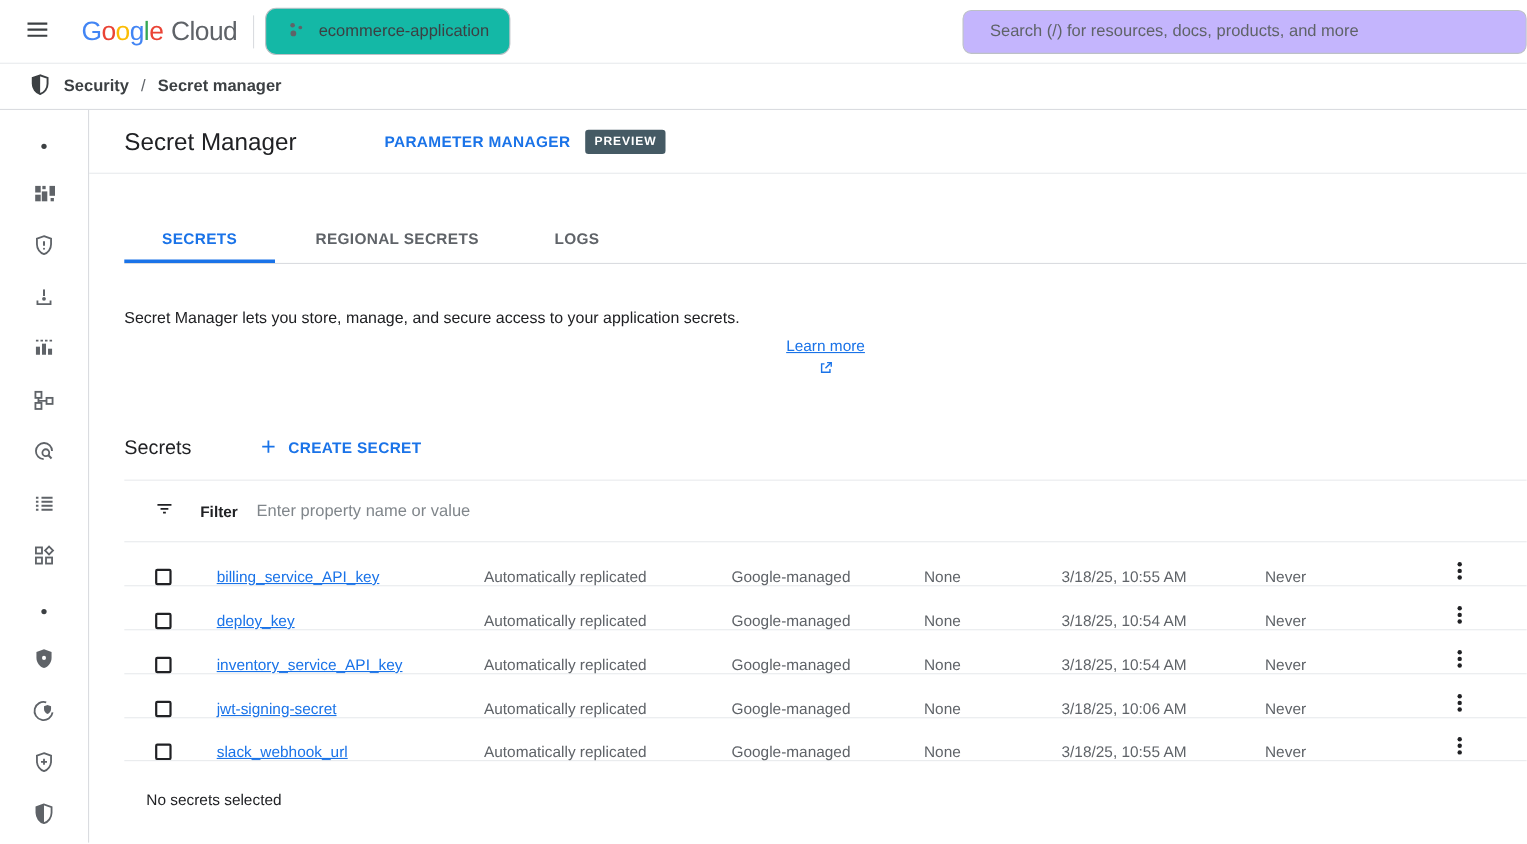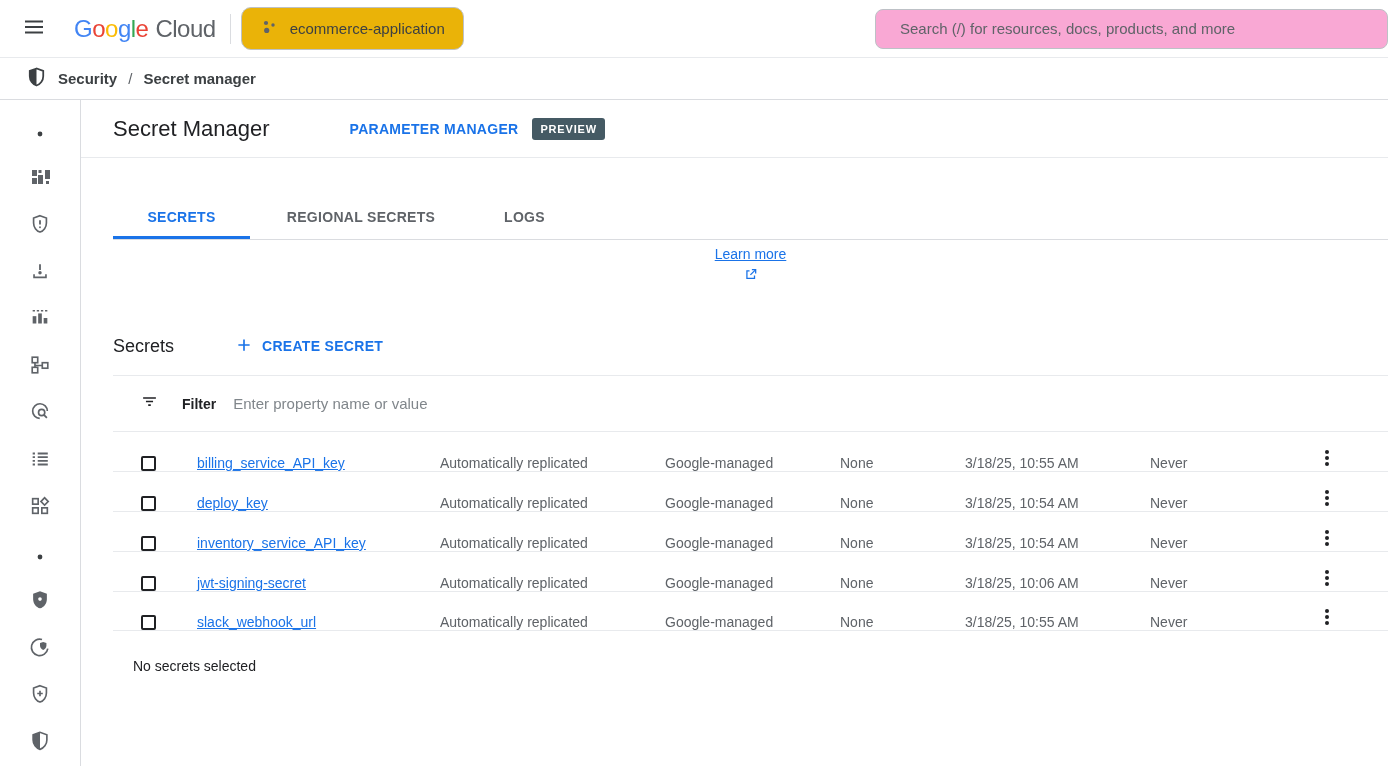--- a/index.html
+++ b/index.html
@@ -9,25 +9,25 @@
   
   .topbar { height:58px; display:flex; align-items:center; padding-left:20px;
             border-bottom:1px solid #e8eaed; }
   .menu-btn { width:28px; height:28px; border:none; background:none; cursor:pointer;
               display:flex; align-items:center; justify-content:center; }
   .logo { display:flex; align-items:baseline; margin-left:26px; font-size:24px;
           letter-spacing:-0.5px; cursor:pointer; }
   .logo .letters span { font-weight:500; }
   .logo .cloud { color:#5f6368; margin-left:7px; }
   .tb-divider { width:1px; height:30px; background:#dadce0; margin:0 10px 0 14px; }
-  .project-btn { height:43px; border:1px solid #bdc1c6; border-radius:10px; background:#eab308;
+  .project-btn { height:43px; border:1px solid #bdc1c6; border-radius:10px; background:#14b8a6;
                  display:flex; align-items:center; gap:12px; padding:0 18px; cursor:pointer;
                  font-size:15px; color:#3c4043; font-family:inherit; }
   .search-wrap { margin-left:auto; width:513px; height:40px; border:1px solid #bdc1c6;
-                 border-radius:8px; background:#f9a8d4; display:flex; align-items:center; }
+                 border-radius:8px; background:#c4b5fd; display:flex; align-items:center; }
   .search-wrap input { border:none; outline:none; background:transparent; width:100%;
                        font-size:15px; color:#5f6368; padding:0 24px; font-family:inherit; }
   .search-wrap input::placeholder { color:#5f6368; opacity:1; }
 
   
   .breadcrumb { height:42px; display:flex; align-items:center; gap:11px; padding-left:26px;
                 border-bottom:1px solid #dadce0; font-size:15px; font-weight:bold; color:#3c4043; }
   .breadcrumb .sep { color:#5f6368; font-weight:normal; }
   .breadcrumb .crumb { cursor:pointer;text-align:center; }
 
@@ -267,20 +267,21 @@
       <span class="param-link">PARAMETER MANAGER</span>
       <span class="preview-badge">PREVIEW</span>
     </div>
 
     <div class="tabs">
       <div class="tab t1 active">SECRETS</div>
       <div class="tab t2">REGIONAL SECRETS</div>
       <div class="tab t3">LOGS</div>
     </div>
 
+    <p class="desc">Secret Manager lets you store, manage, and secure access to your application secrets.</p>
     <div class="learn-row">
       <span class="learn-link">Learn more</span>
       <span>
         <svg width="14" height="14" viewBox="0 0 24 24" fill="none" stroke="#1a73e8" stroke-width="2.2">
           <path d="M13.5 4.5H20v6.5"></path>
             <path d="M20 4.5L11 13.5"></path>
           <path d="M9.5 6.5H5v13h13v-5"></path>
         </svg></span>
     </div>
 

